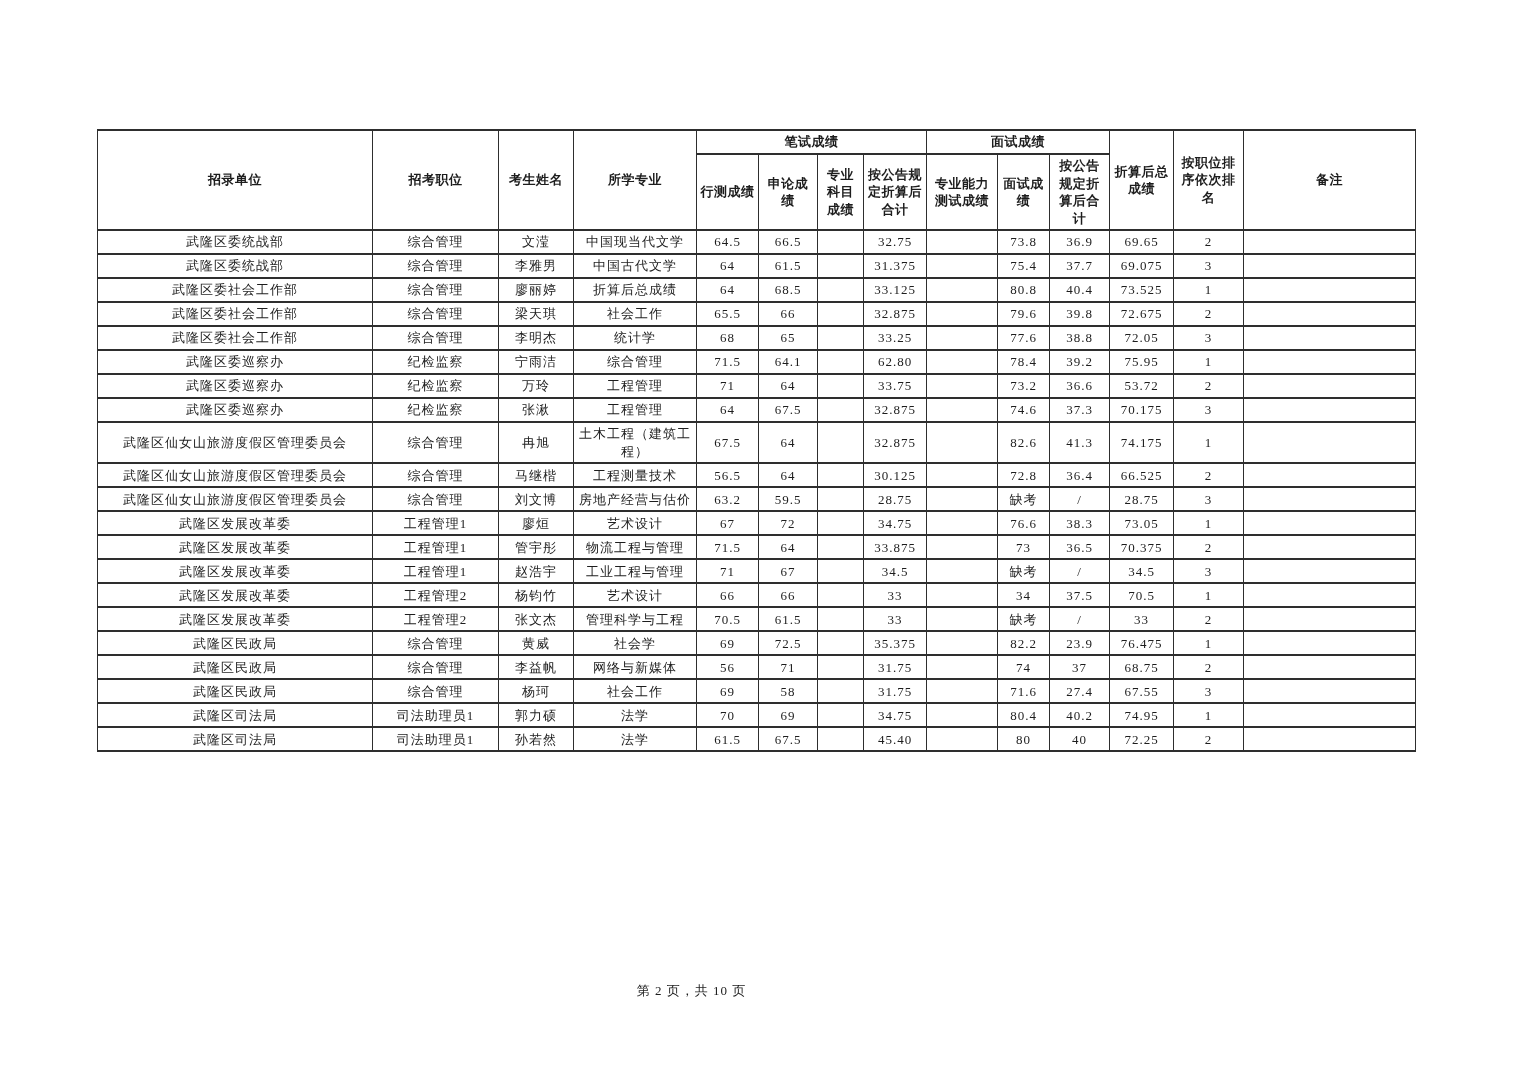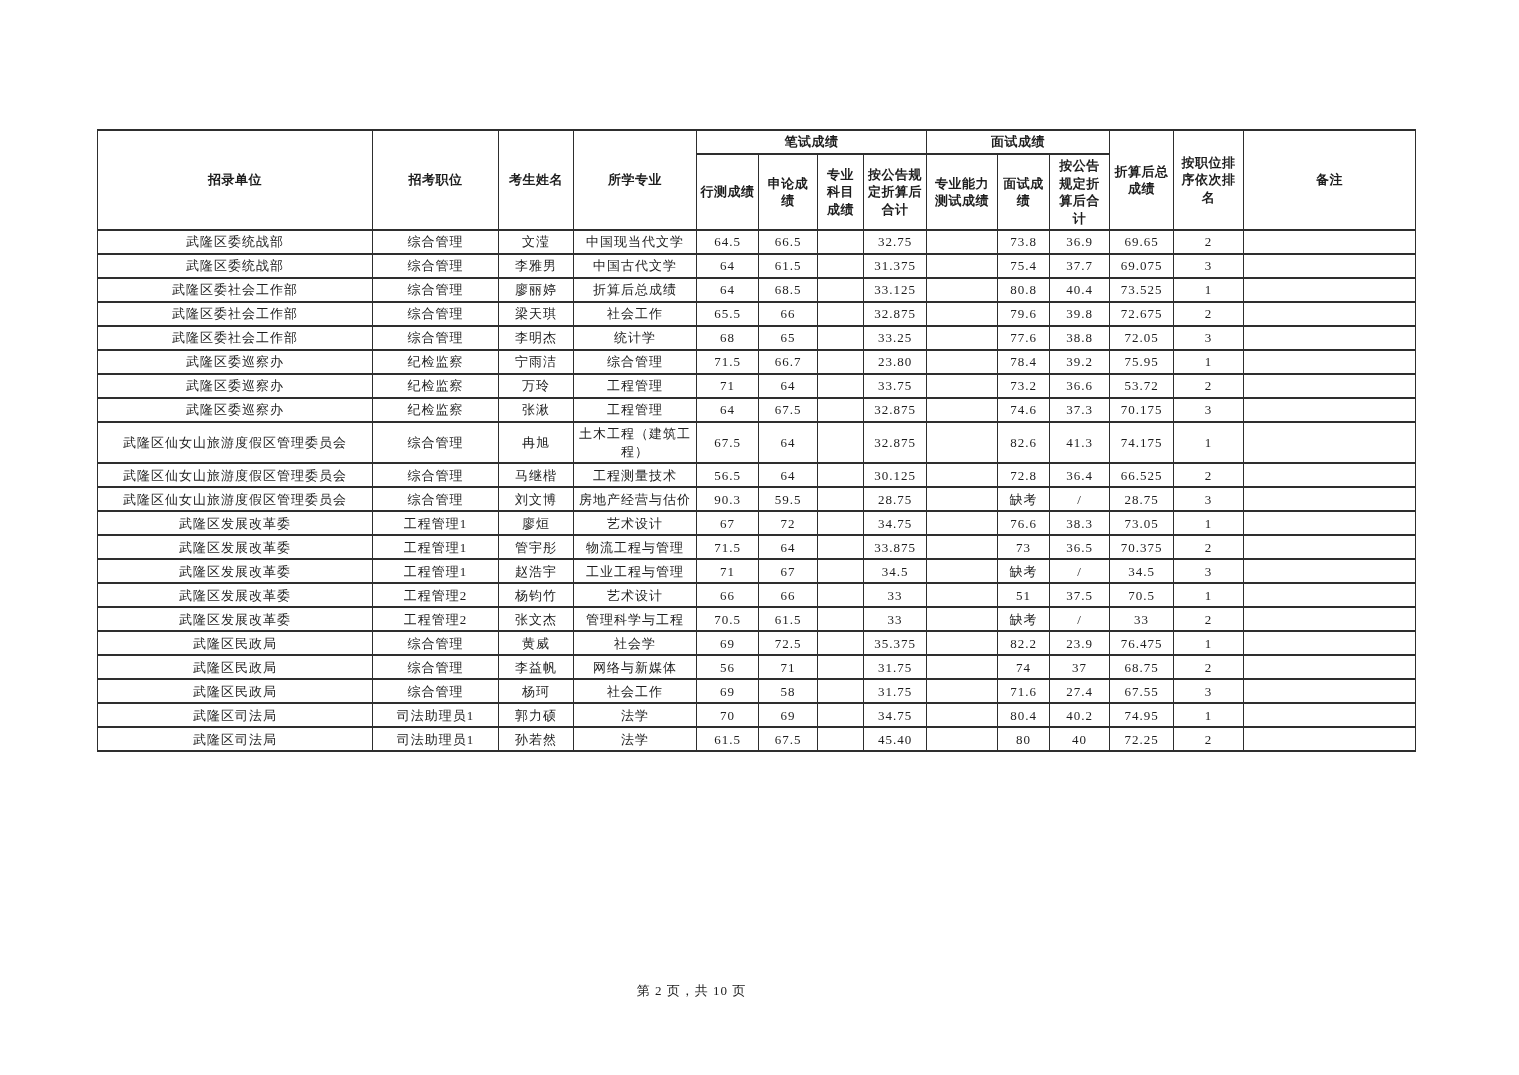--- a/index.html
+++ b/index.html
@@ -183,23 +183,23 @@
           <td>72.05</td>
           <td>3</td>
           <td></td>
         </tr>
         <tr>
           <td>武隆区委巡察办</td>
           <td>纪检监察</td>
           <td>宁雨洁</td>
           <td>综合管理</td>
           <td>71.5</td>
-          <td>66.7</td>
-          <td></td>
-          <td>23.80</td>
+          <td>64.1</td>
+          <td></td>
+          <td>62.80</td>
           <td></td>
           <td>78.4</td>
           <td>39.2</td>
           <td>75.95</td>
           <td>1</td>
           <td></td>
         </tr>
         <tr>
           <td>武隆区委巡察办</td>
           <td>纪检监察</td>
@@ -262,21 +262,21 @@
           <td>36.4</td>
           <td>66.525</td>
           <td>2</td>
           <td></td>
         </tr>
         <tr>
           <td>武隆区仙女山旅游度假区管理委员会</td>
           <td>综合管理</td>
           <td>刘文博</td>
           <td>房地产经营与估价</td>
-          <td>90.3</td>
+          <td>63.2</td>
           <td>59.5</td>
           <td></td>
           <td>28.75</td>
           <td></td>
           <td>缺考</td>
           <td>/</td>
           <td>28.75</td>
           <td>3</td>
           <td></td>
         </tr>
@@ -331,21 +331,21 @@
         <tr>
           <td>武隆区发展改革委</td>
           <td>工程管理2</td>
           <td>杨钧竹</td>
           <td>艺术设计</td>
           <td>66</td>
           <td>66</td>
           <td></td>
           <td>33</td>
           <td></td>
-          <td>51</td>
+          <td>34</td>
           <td>37.5</td>
           <td>70.5</td>
           <td>1</td>
           <td></td>
         </tr>
         <tr>
           <td>武隆区发展改革委</td>
           <td>工程管理2</td>
           <td>张文杰</td>
           <td>管理科学与工程</td>

